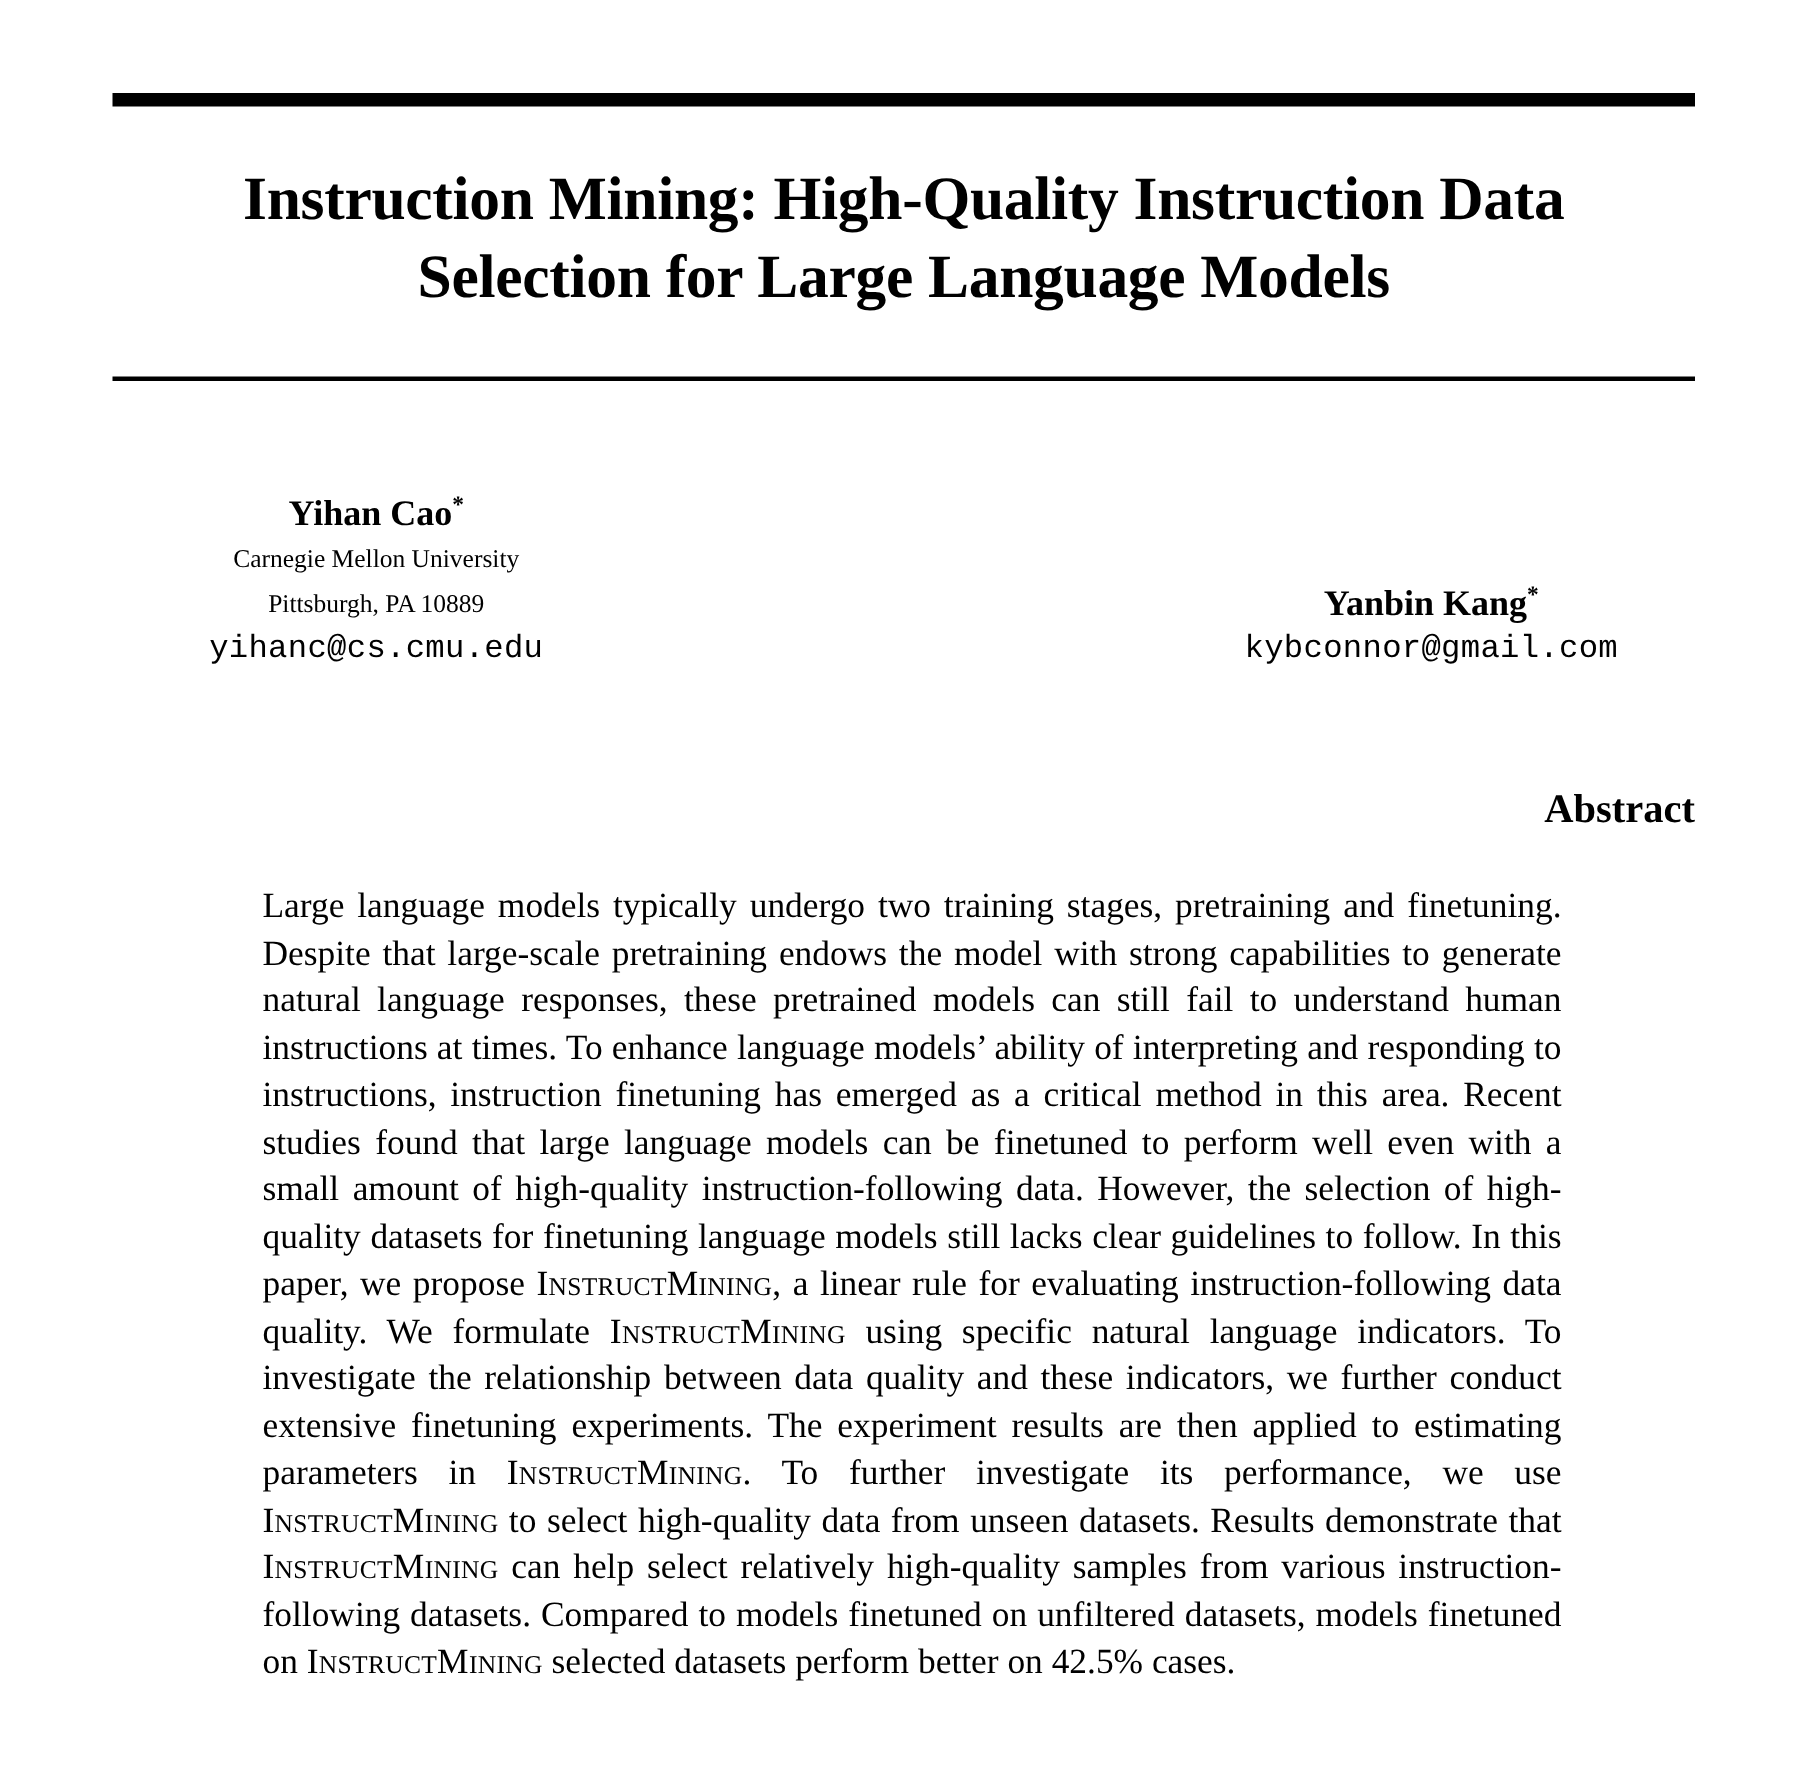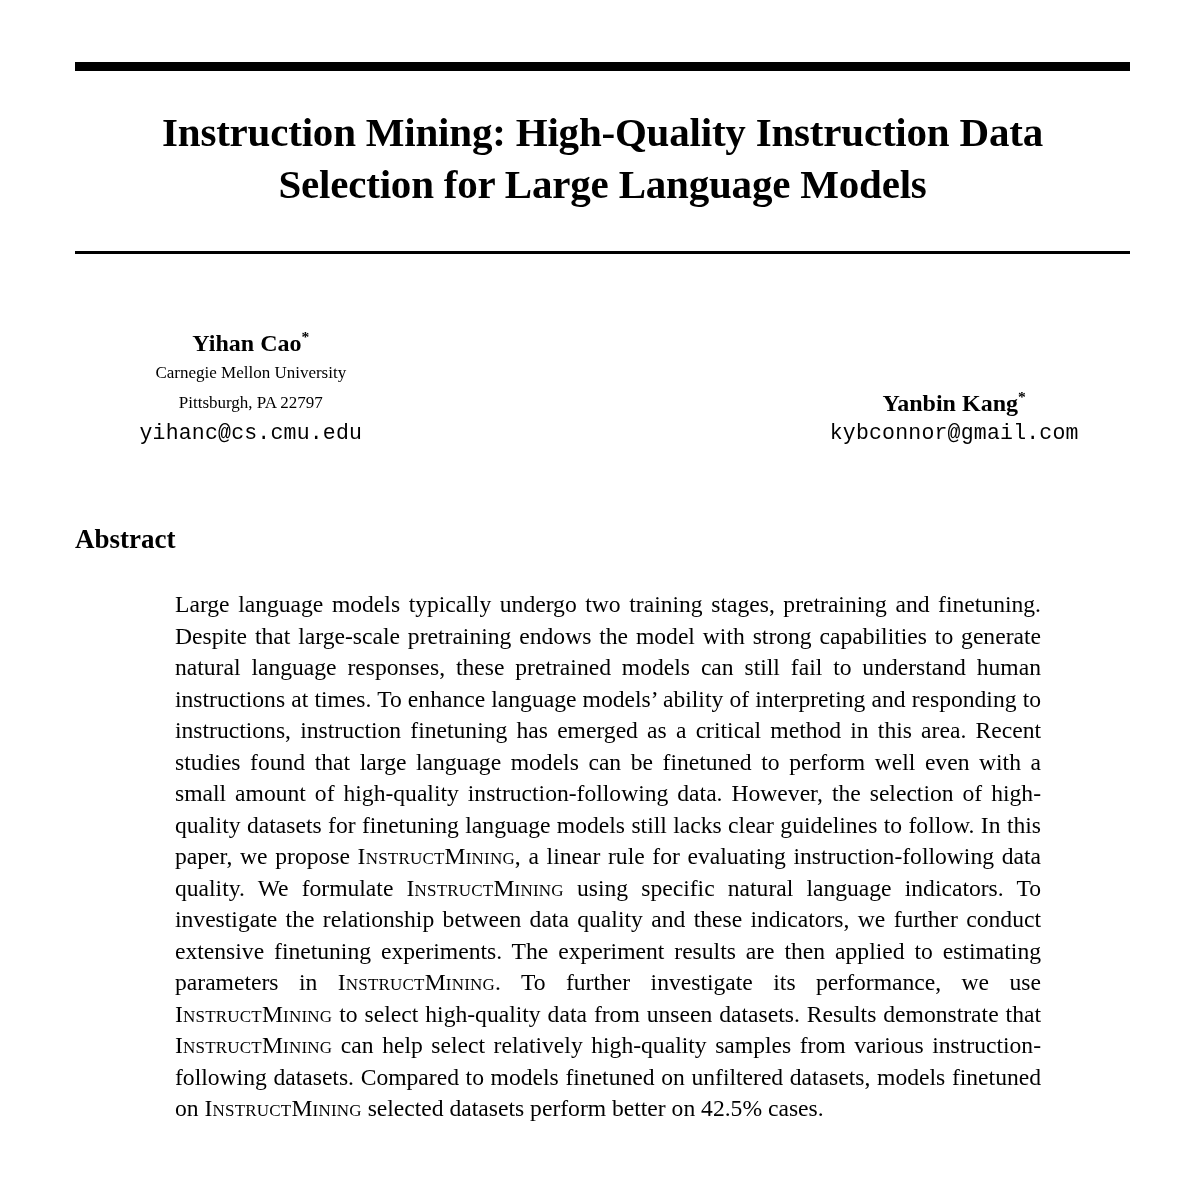--- a/index.html
+++ b/index.html
@@ -87,21 +87,21 @@
     white-space: nowrap;
   }
   .email-gap { margin-top: 0px; }
 
   
   .abstract-heading {
     position: absolute;
     top: 523px;
     left: 75px;
     width: 1055px;
-    text-align: left;
+    text-align: right;
     font-size: 27px;
     font-weight: bold;
     line-height: 32px;
   }
   .abstract-body {
     position: absolute;
     top: 589px;
     left: 175px;
     width: 866px;
     font-size: 23.6px;
@@ -127,21 +127,21 @@
     <div class="title-line">Selection for Large Language Models</div>
   </div>
 
   <div class="rule rule-bottom"></div>
 
   <div class="authors">
 
     <div class="author-col">
       <div class="author-name"><span>Yihan Cao</span><sup>*</sup></div>
       <div class="author-line">Carnegie Mellon University</div>
-      <div class="author-line">Pittsburgh, PA 22797</div>
+      <div class="author-line">Pittsburgh, PA 10889</div>
       <div class="author-email email-gap">yihanc@cs.cmu.edu</div>
     </div>
 
     <div class="author-col">
       <div class="author-name"><span>Yanbin Kang</span><sup>*</sup></div>
       <div class="author-email email-gap">kybconnor@gmail.com</div>
     </div>
 
 
   </div>

